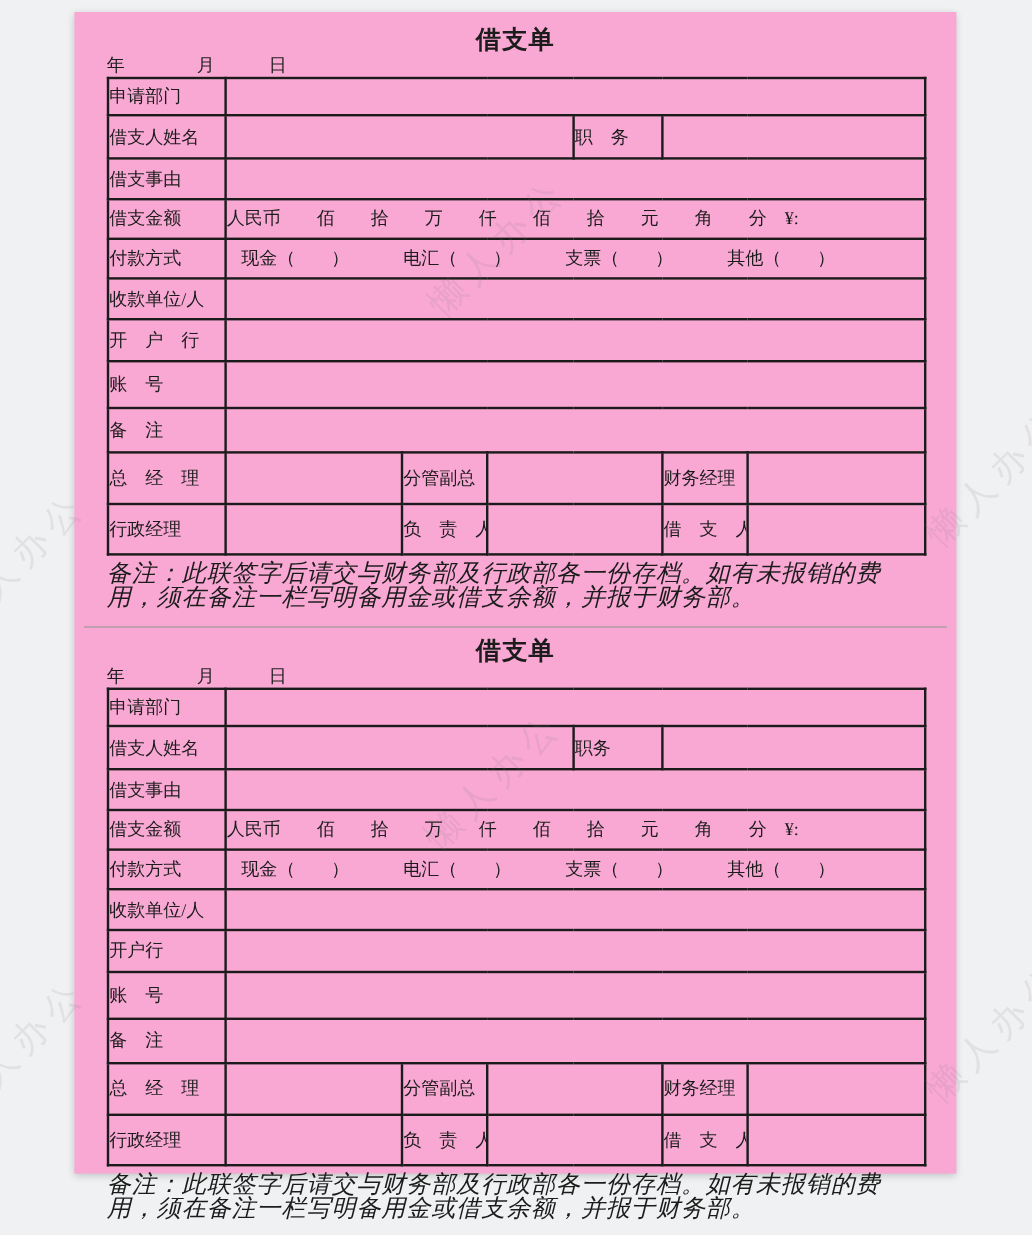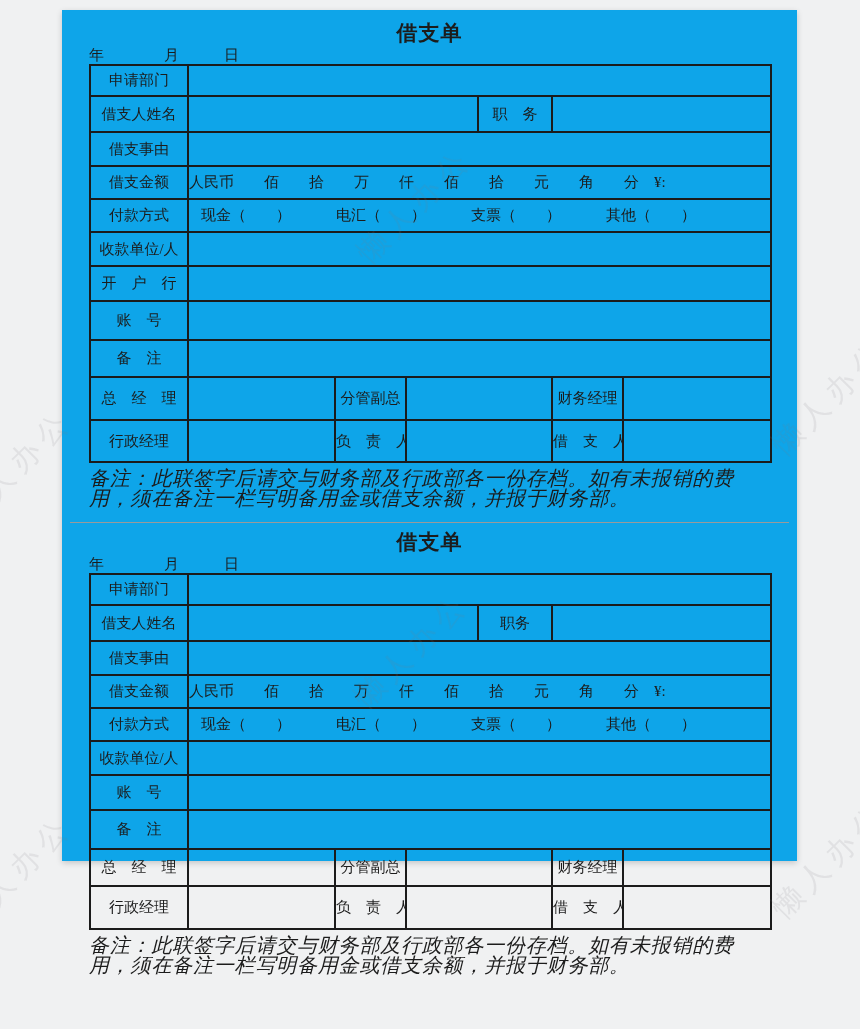--- a/index.html
+++ b/index.html
@@ -15,22 +15,22 @@
     position: relative;
     width: 860px;
     height: 1029px;
     overflow: hidden;
   }
   .page {
     position: absolute;
     left: 62px;
     top: 10px;
     width: 735px;
-    height: 851px;
-    background: #0ea5e9;
+    height: 968px;
+    background: #f9a8d4;
     box-shadow: 0 2px 6px rgba(0,0,0,0.18);
     z-index: 1;
   }
   .wm-layer {
     position: absolute;
     inset: 0;
     z-index: 5;
     pointer-events: none;
   }
   .wm {
@@ -73,21 +73,21 @@
     table-layout: fixed;
     width: 681px;
   }
   table.form-table td {
     border: 2px solid #1b1b1b;
     font-size: 15px;
     padding: 0;
     overflow: hidden;
   }
   td.lbl {
-    text-align: center;
+    text-align: left;
     white-space: pre;
   }
   td.val-text {
     white-space: pre;
     padding-left: 5px;
   }
   td.val-text.pay { padding-left: 12px; }
   .form-table tr:nth-child(1)  { height: 31px; }
   .form-table tr:nth-child(2)  { height: 36px; }
   .form-table tr:nth-child(3)  { height: 34px; }
@@ -228,20 +228,24 @@
           </tr>
           <tr>
             <td class="lbl">付款方式</td>
             <td colspan="6" class="val-text pay">现金（　　）　　　电汇（　　）　　　支票（　　）　　　其他（　　）</td>
           </tr>
           <tr>
             <td class="lbl">收款单位/人</td>
             <td colspan="6"></td>
           </tr>
           <tr>
+            <td class="lbl">开户行</td>
+            <td colspan="6"></td>
+          </tr>
+          <tr>
             <td class="lbl">账　号</td>
             <td colspan="6"></td>
           </tr>
           <tr>
             <td class="lbl">备　注</td>
             <td colspan="6"></td>
           </tr>
           <tr>
             <td class="lbl">总　经　理</td>
             <td></td>

